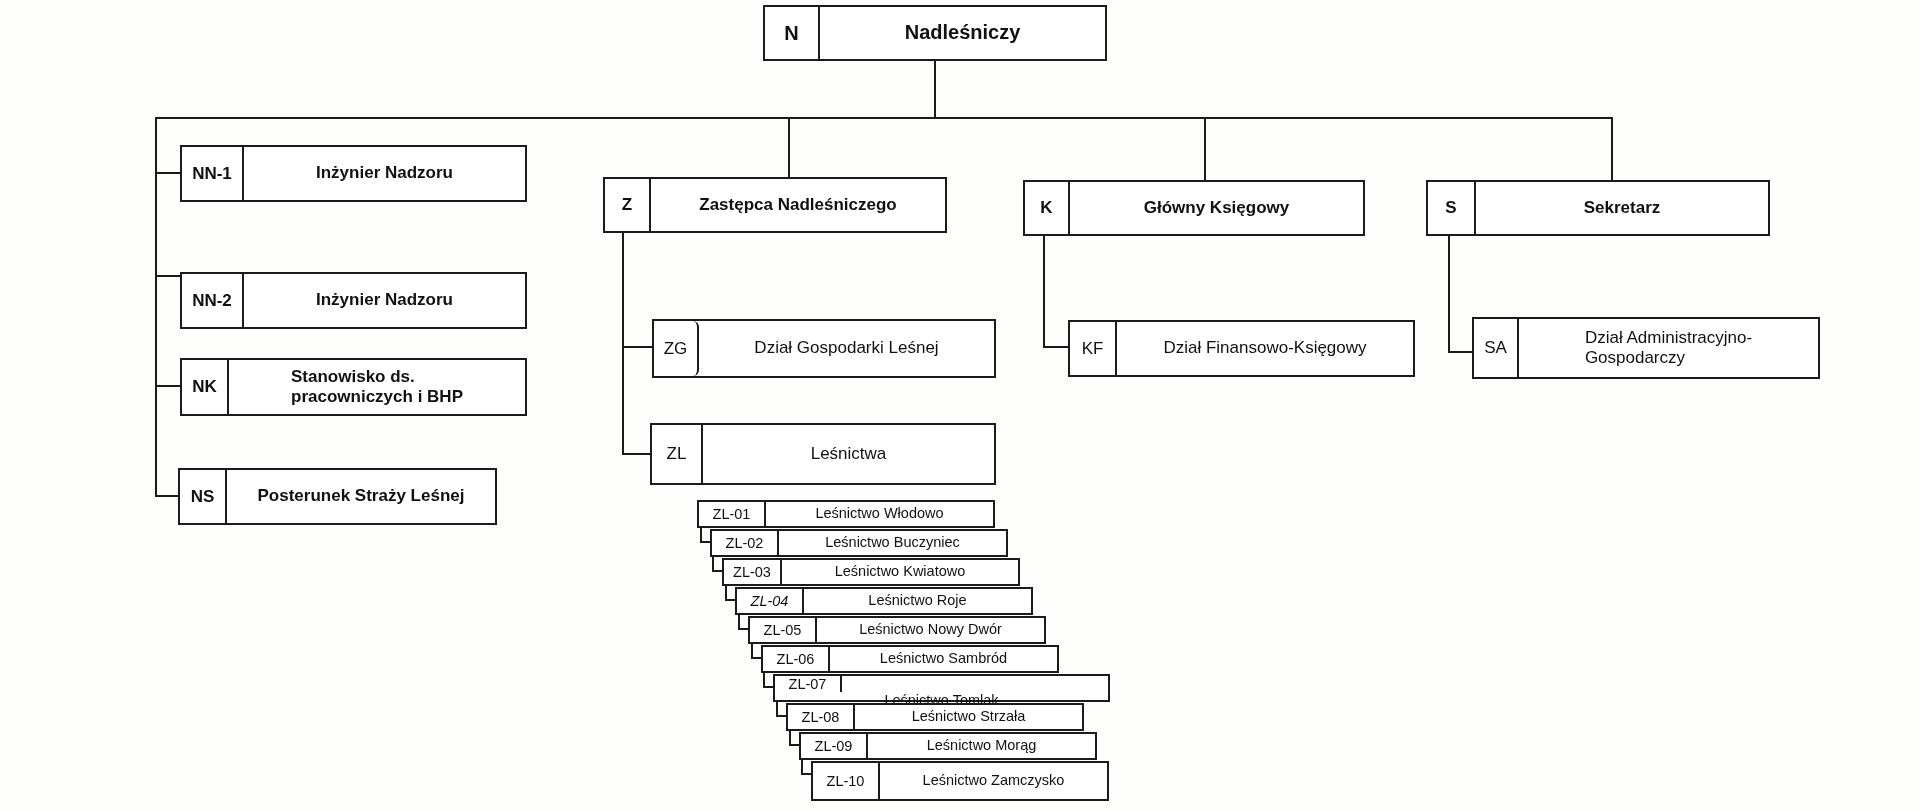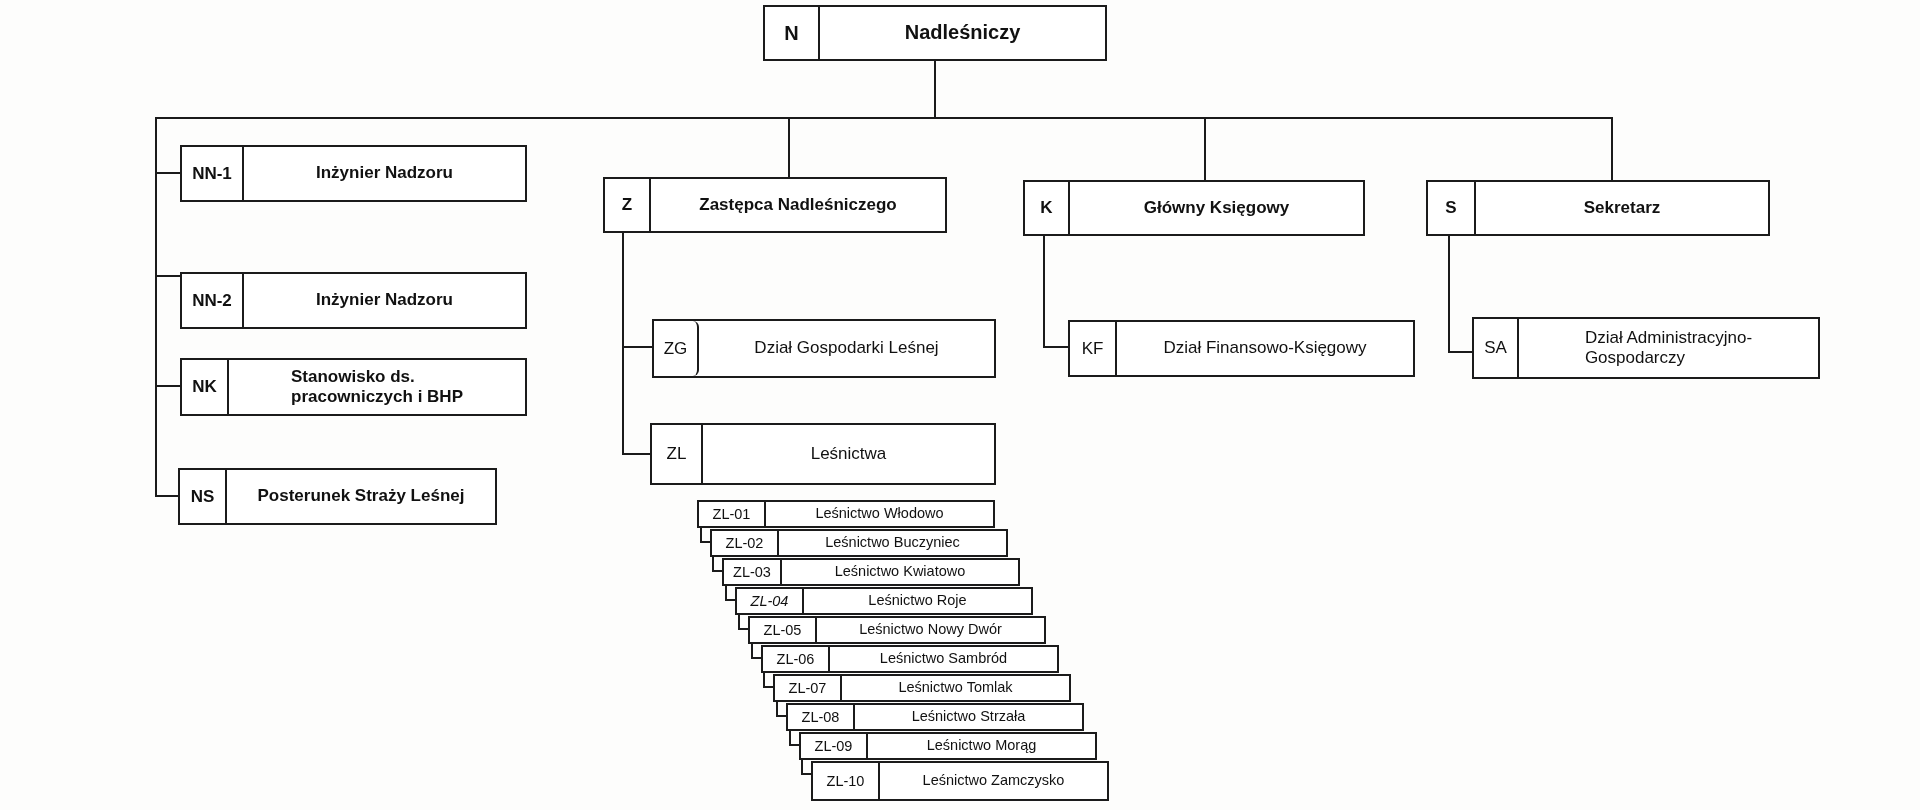--- a/index.html
+++ b/index.html
@@ -169,21 +169,21 @@
       <div class="label">Leśnictwo Nowy Dwór</div>
     </div>
     <div class="ln" style="left: 751px; top: 644px; width: 2px; height: 15px;"></div>
     <div class="ln" style="left: 751px; top: 657px; width: 10px; height: 2px;"></div>
     <div class="obox casc" style="left: 761px; top: 645px; width: 298px; height: 28px;">
       <div class="code" style="width: 67px;">ZL-06</div>
       <div class="label">Leśnictwo Sambród</div>
     </div>
     <div class="ln" style="left: 763px; top: 673px; width: 2px; height: 15px;"></div>
     <div class="ln" style="left: 763px; top: 686px; width: 10px; height: 2px;"></div>
-    <div class="obox casc" style="left: 773px; top: 674px; width: 298px; height: 28px;">
+    <div class="obox casc" style="left: 773px; top: 674px; width: 337px; height: 28px; flex-direction: column;">
       <div class="code" style="width: 67px;">ZL-07</div>
       <div class="label">Leśnictwo Tomlak</div>
     </div>
     <div class="ln" style="left: 776px; top: 702px; width: 2px; height: 15px;"></div>
     <div class="ln" style="left: 776px; top: 715px; width: 10px; height: 2px;"></div>
     <div class="obox casc" style="left: 786px; top: 703px; width: 298px; height: 28px;">
       <div class="code" style="width: 67px;">ZL-08</div>
       <div class="label">Leśnictwo Strzała</div>
     </div>
     <div class="ln" style="left: 789px; top: 731px; width: 2px; height: 15px;"></div>

